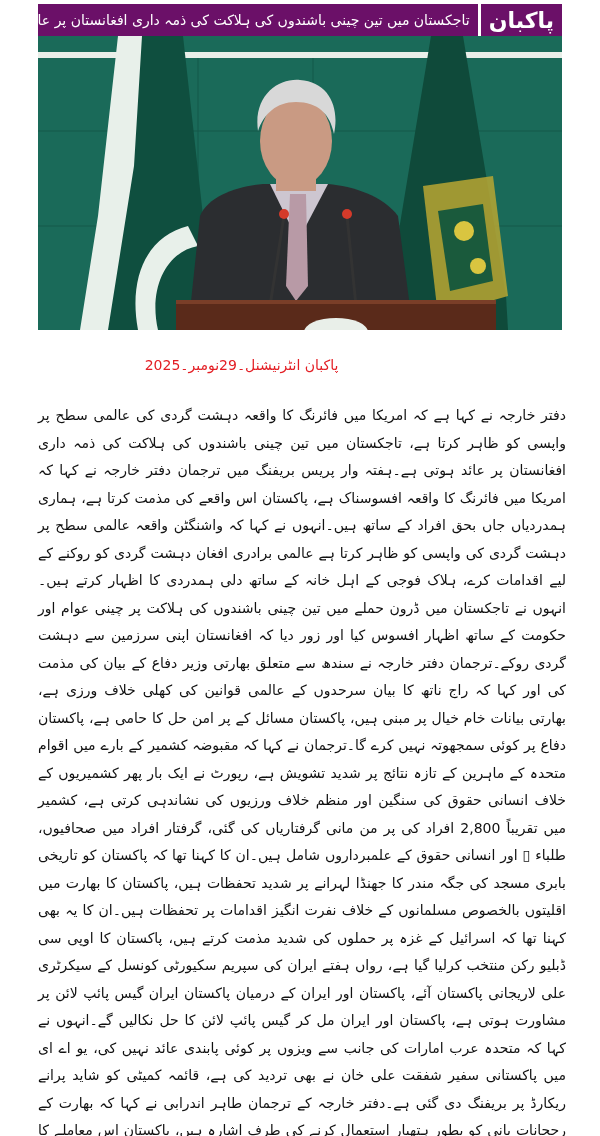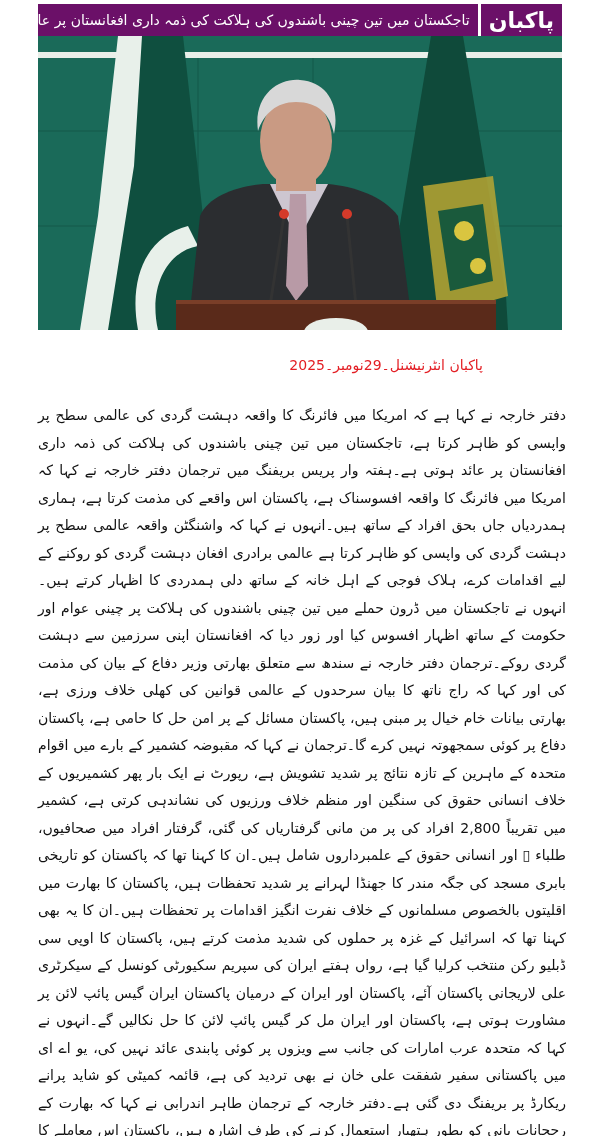--- a/index.html
+++ b/index.html
@@ -19,21 +19,21 @@
       display: flex; align-items: center; padding: 0 8px;
     }
 
     .photo {
       position: absolute; left: 38px; top: 36px; width: 524px; height: 294px;
       overflow: hidden; background: linear-gradient(180deg, #1e6e5e 0%, #186352 45%, #145a4a 100%);
     }
     .photo svg { display: block; }
 
     .dateline {
-      position: absolute; left: 0; top: 357px; width: 483px; text-align: right;
+      position: absolute; left: 0; top: 357px; width: 483px; text-align: center;
       color: #e31e24; font-size: 14px; direction: rtl;
     }
 
     .article {
       position: absolute; left: 38px; top: 402px; width: 528px;
       direction: rtl; text-align: justify; text-align-last: right;
       color: #111111; font-size: 14px; line-height: 27.5px;
     }
     .article p { margin: 0; }
   </style>

